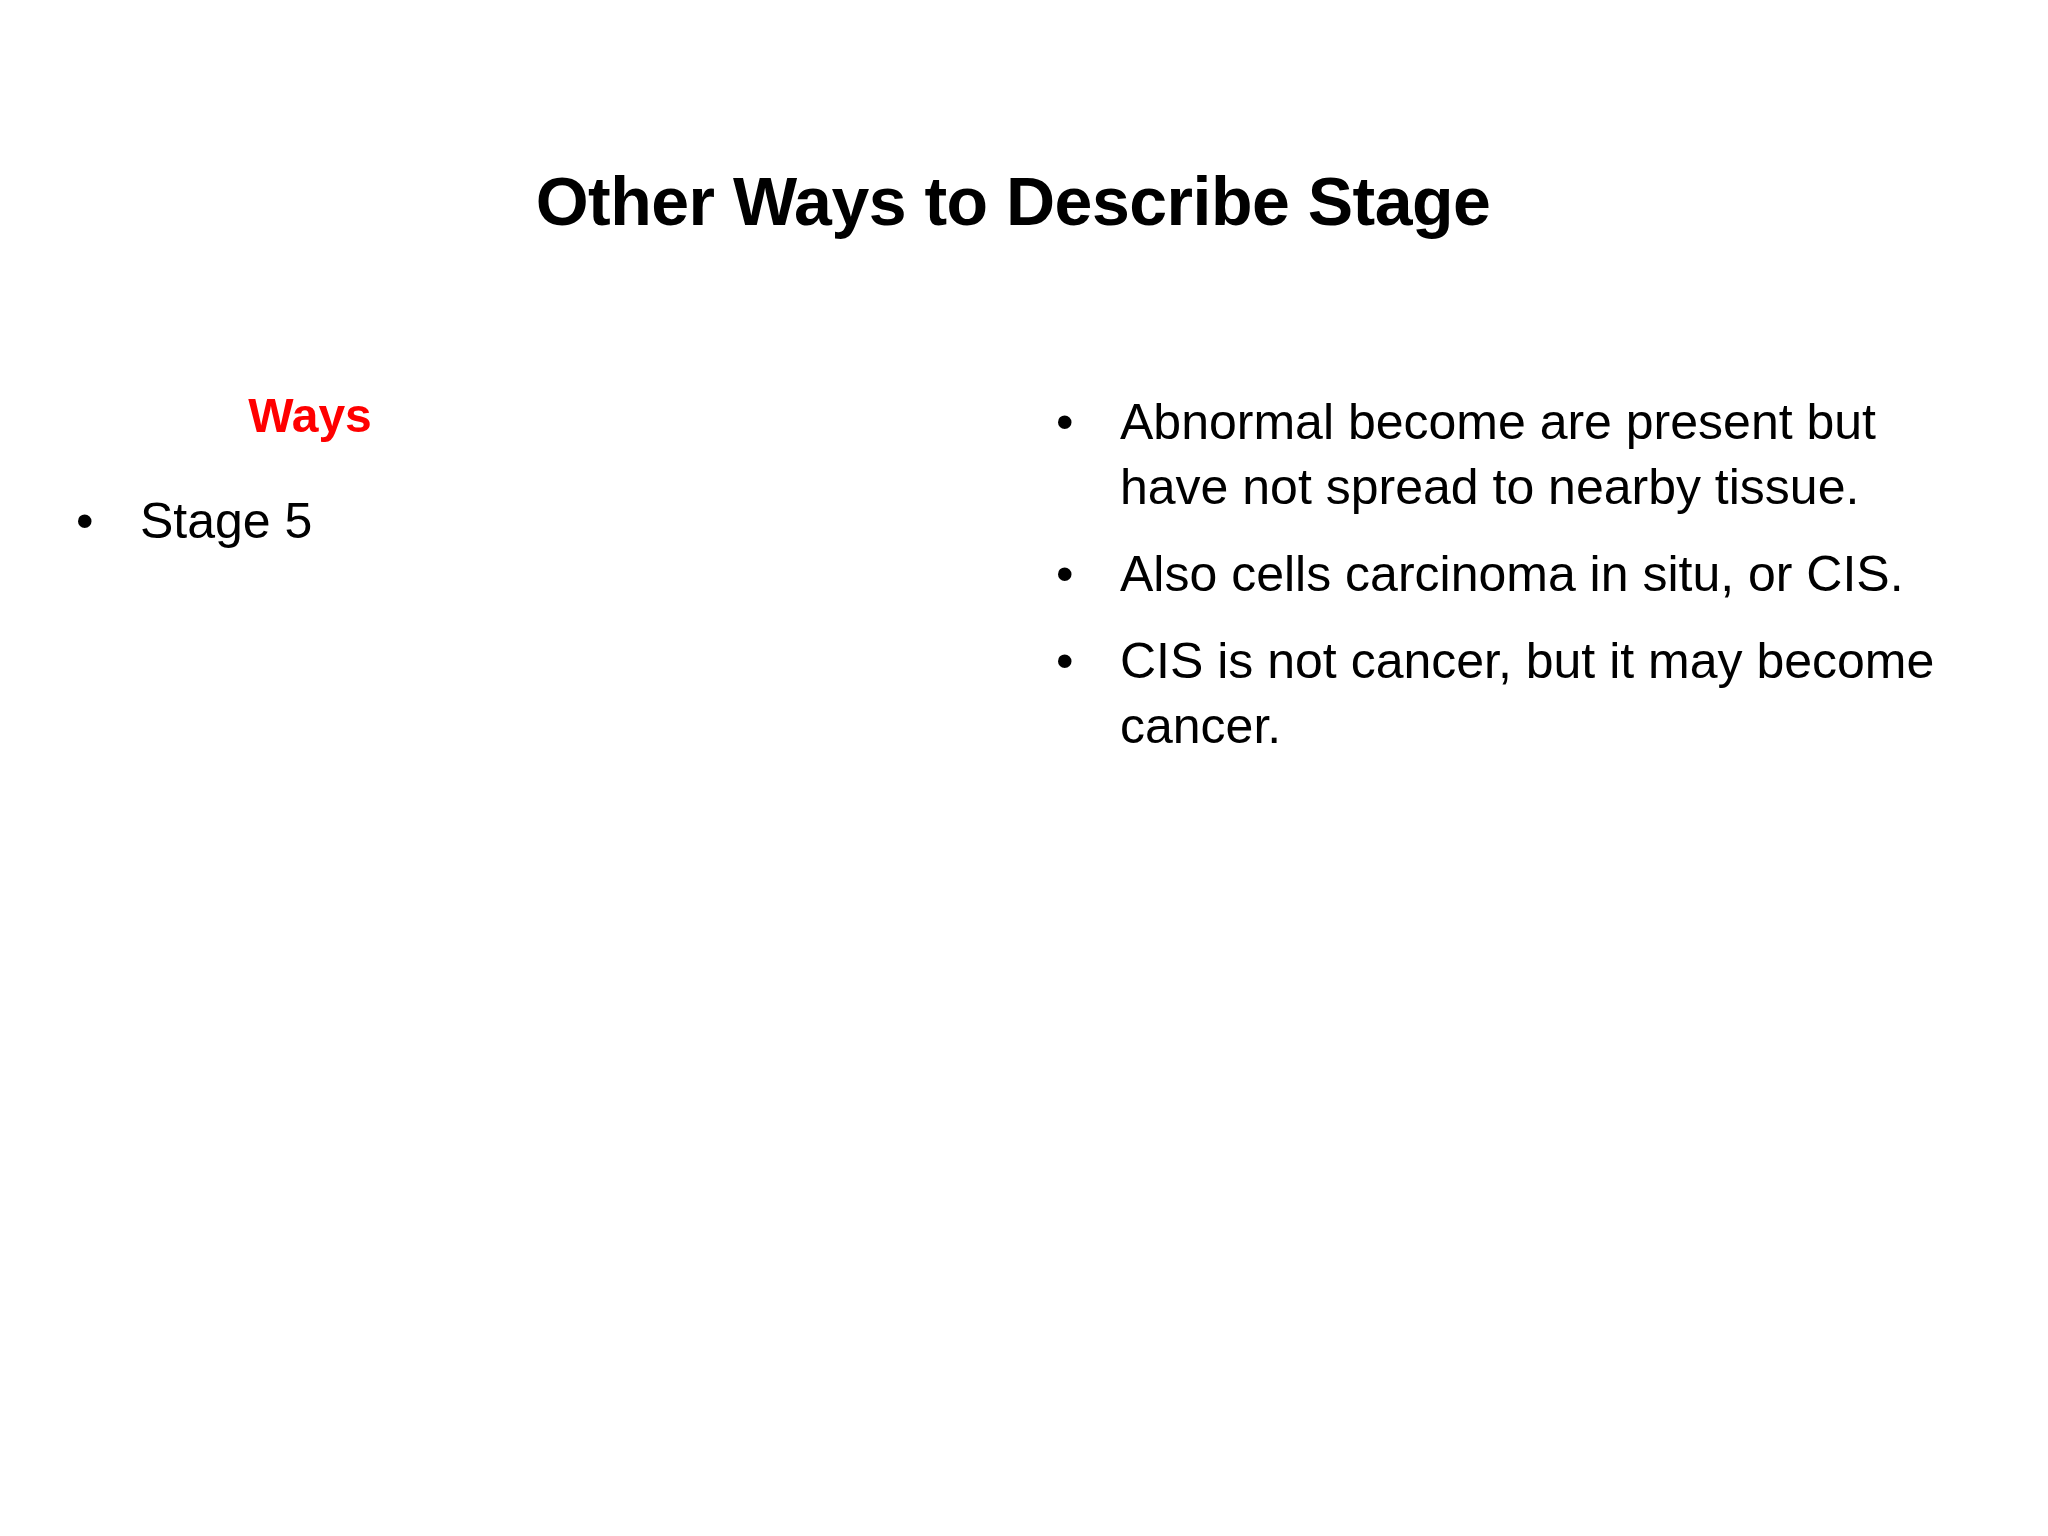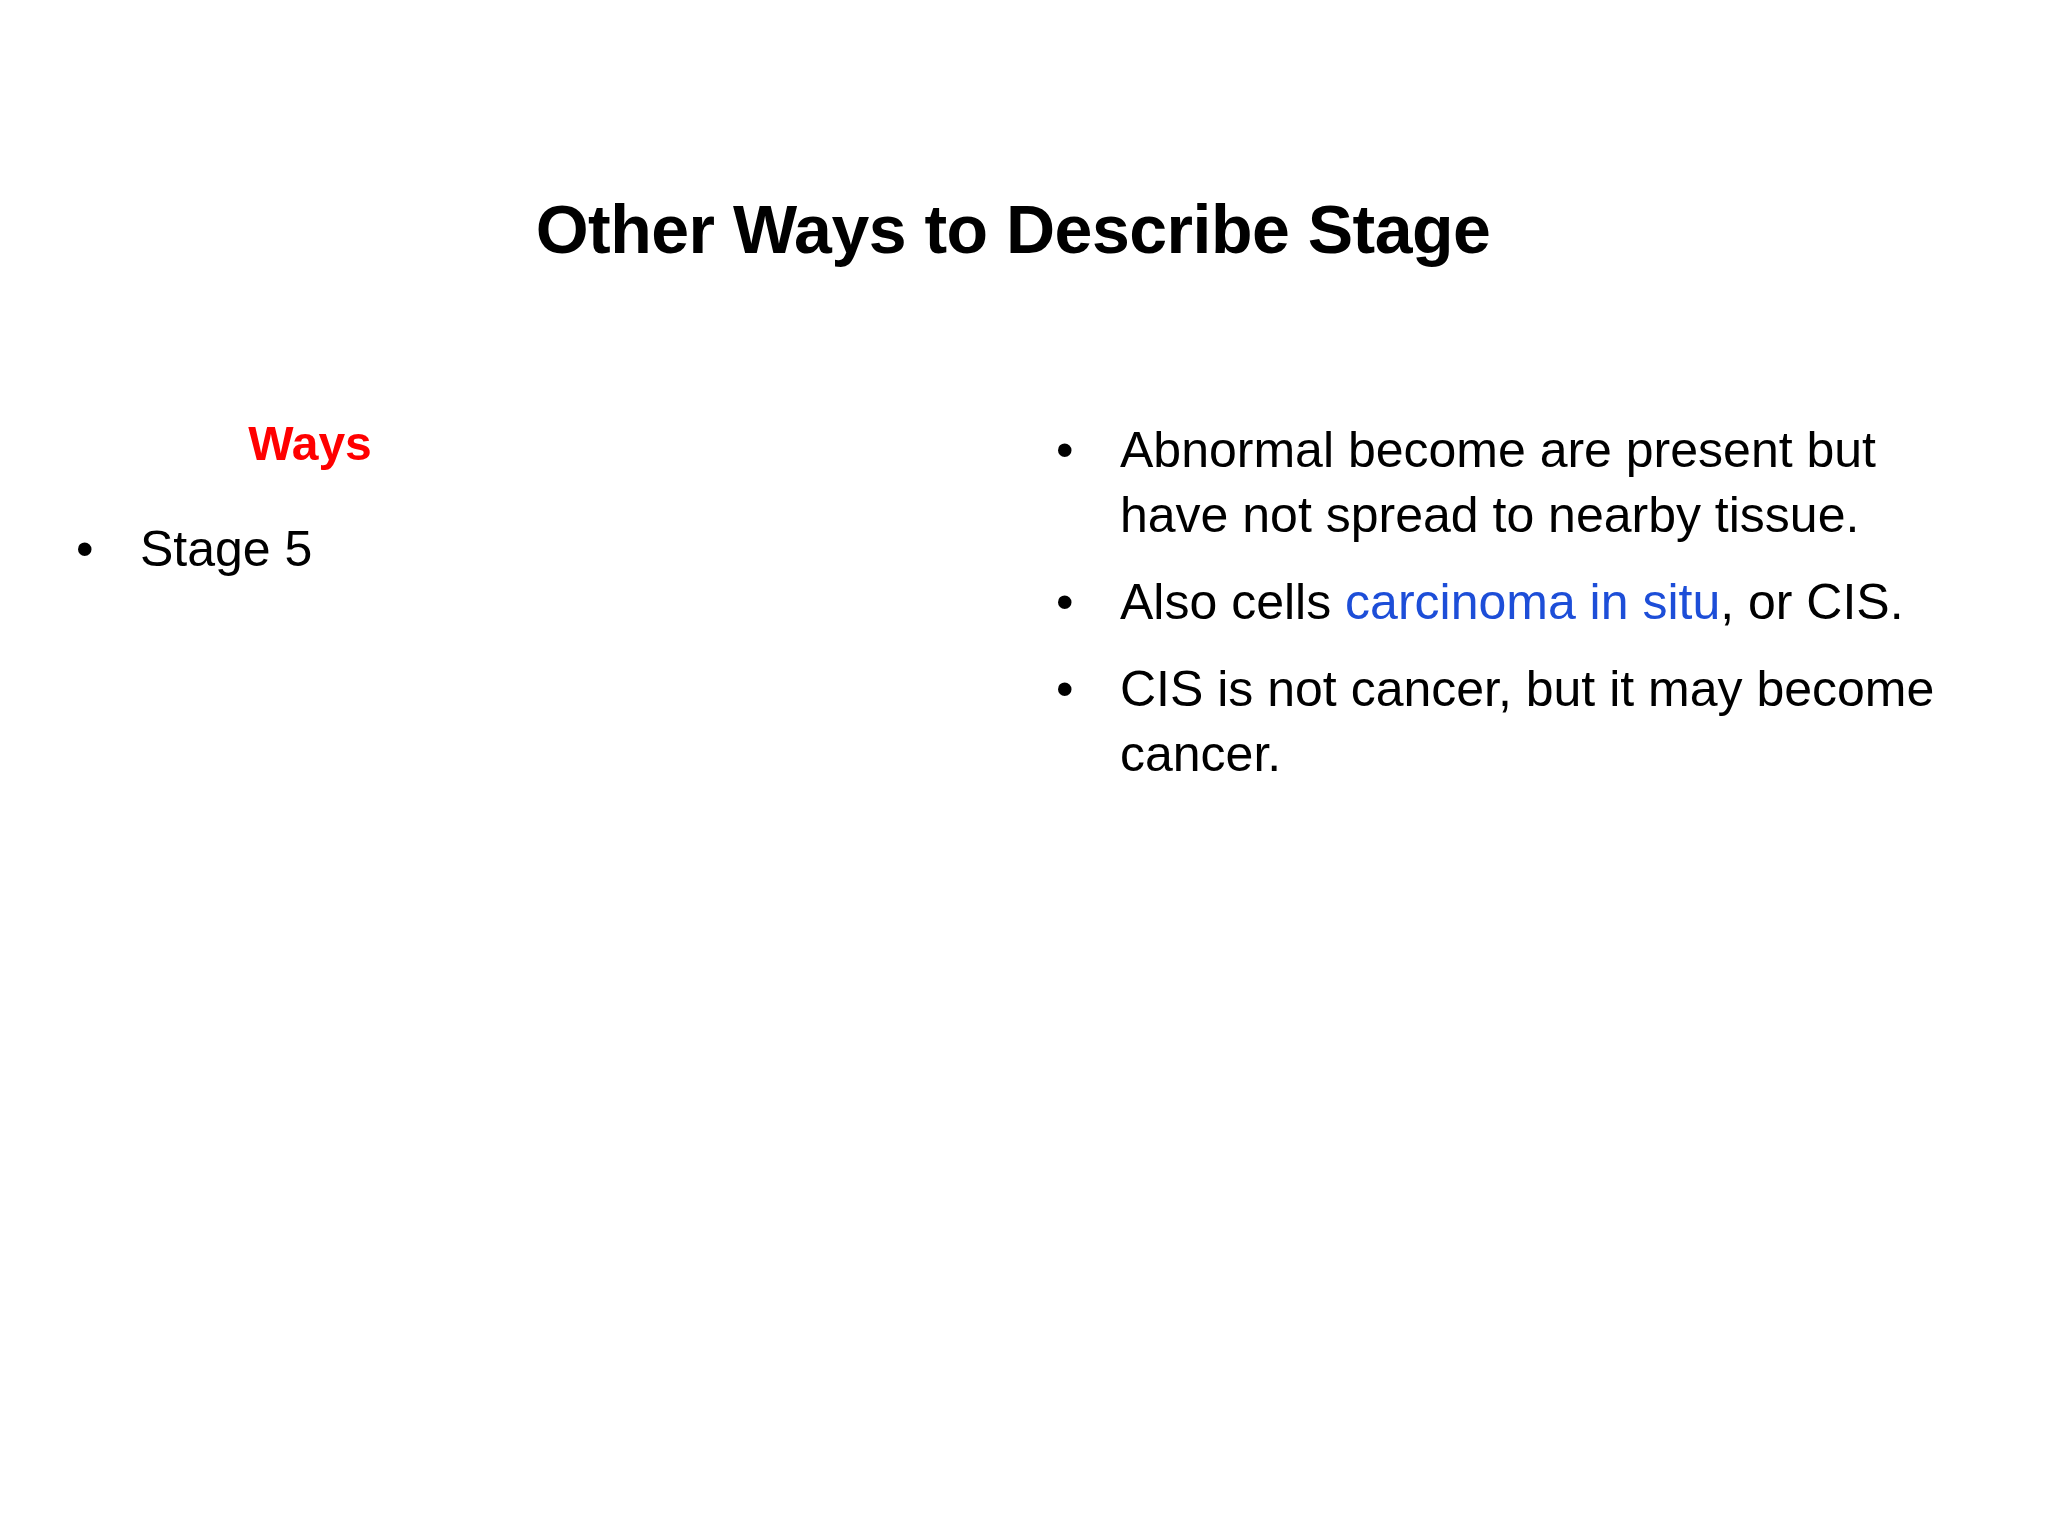--- a/index.html
+++ b/index.html
@@ -14,21 +14,20 @@
     font-family: "Liberation Sans", sans-serif;
     color: #000000;
     -webkit-font-smoothing: antialiased;
   }
 
   #slide {
     position: relative;
     width: 2048px;
     height: 1120px;
     background: #ffffff;
-    margin-top: 28px;
   }
 
   
   .slide-title {
     position: absolute;
     left: 0;
     top: 120px;
     width: 2048px;
     text-align: center;
     font-size: 68px;
@@ -88,21 +87,21 @@
     left: 16px;
     top: 0;
     font-size: 50px;
     line-height: 1.30;
     color: #000000;
   }
 
   .col-left ul.bullets > li  { max-width: 760px; }
   .col-right ul.bullets > li { max-width: 880px; }
 
-  .hl-red { color: #1d4ed8; }
+  .hl-red { color: #000000; }
 </style>
 </head>
 <body>
 
 <div id="slide">
 
   <h1 class="slide-title">Other Ways to Describe Stage</h1>
 
   <div class="columns">
 

